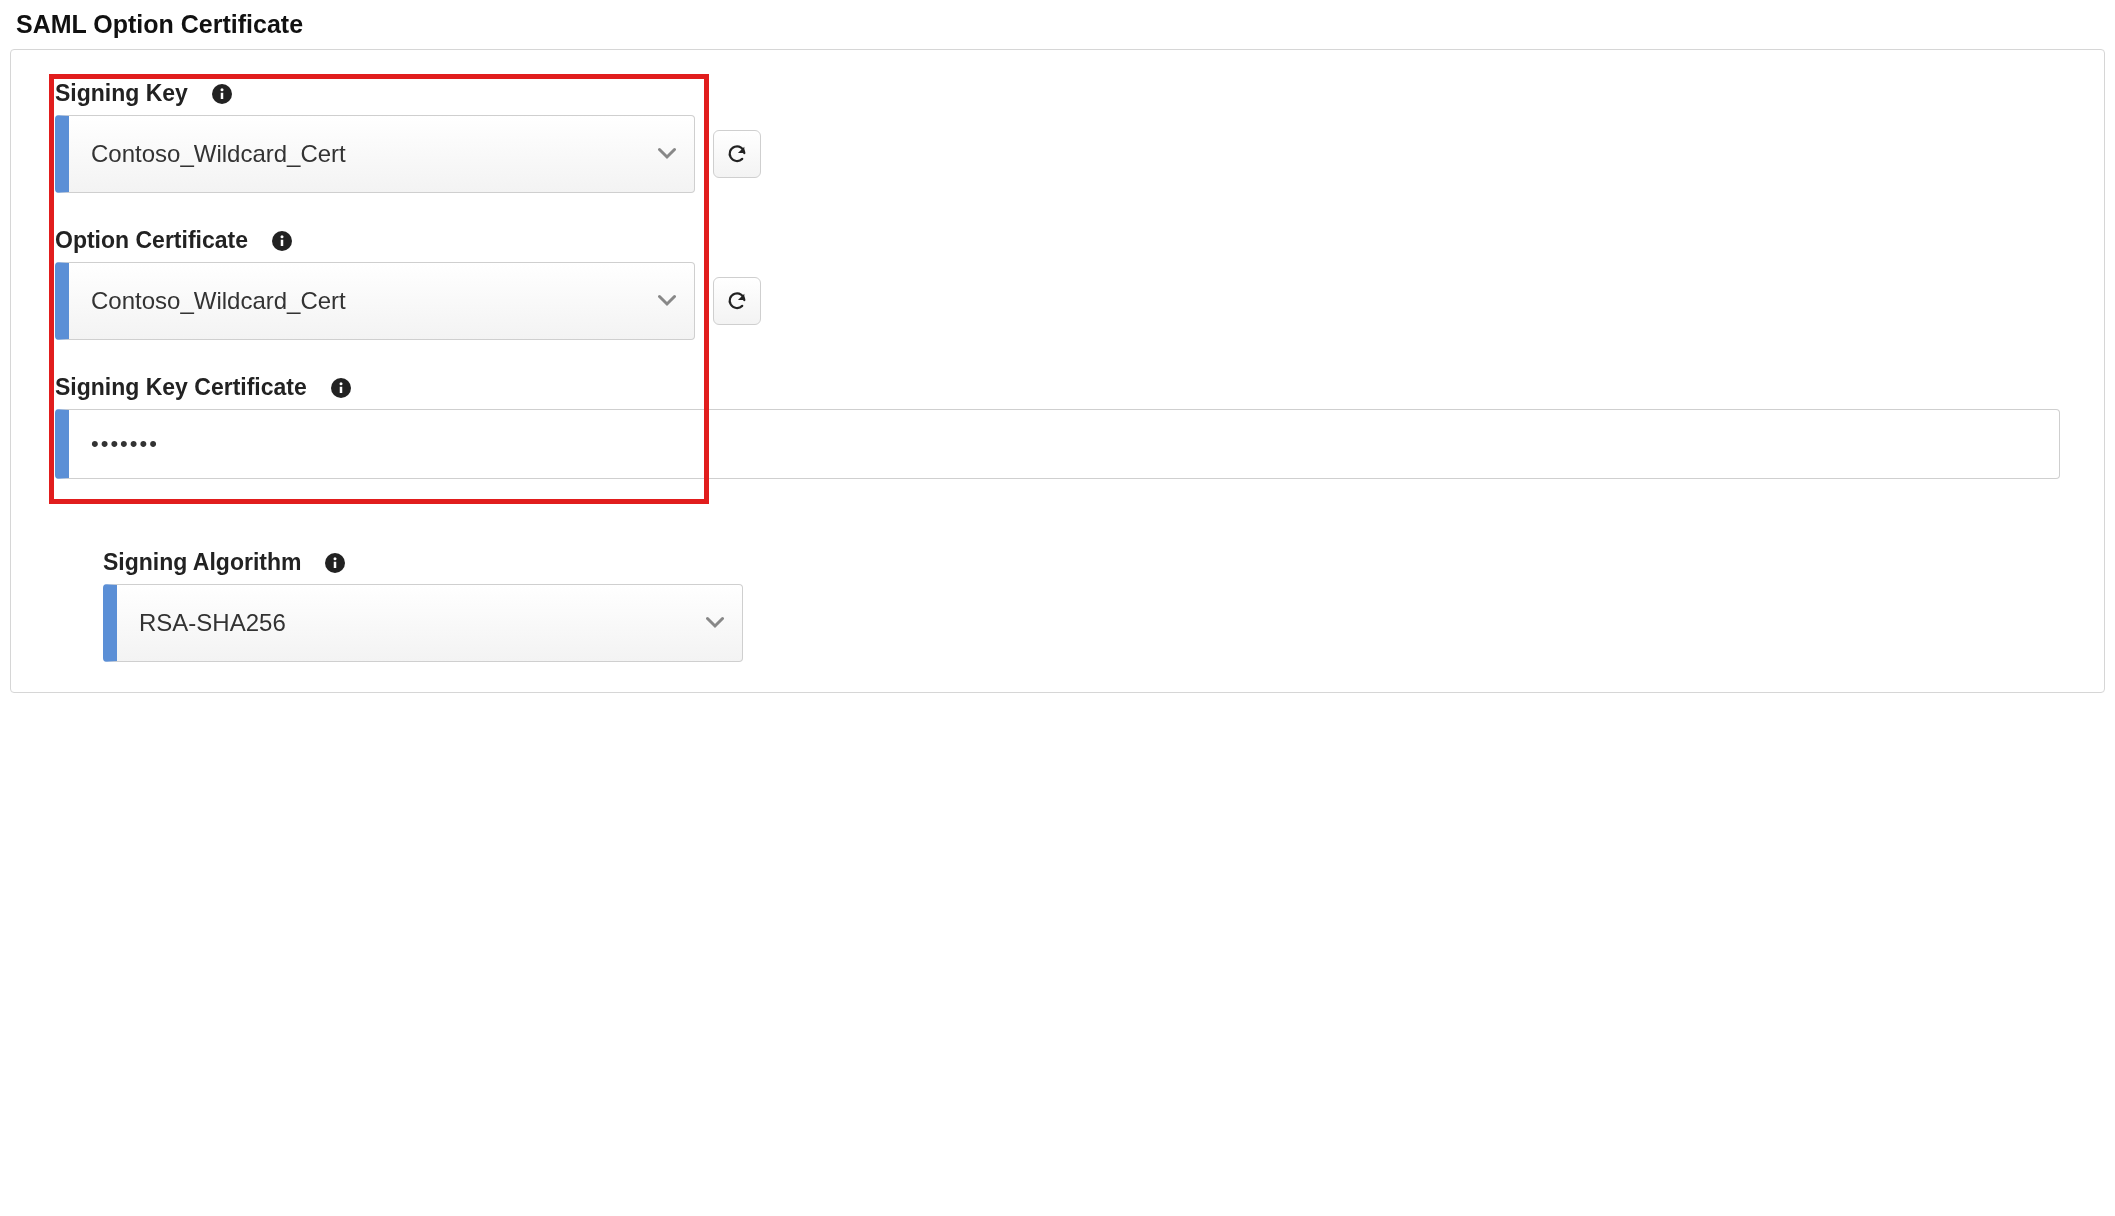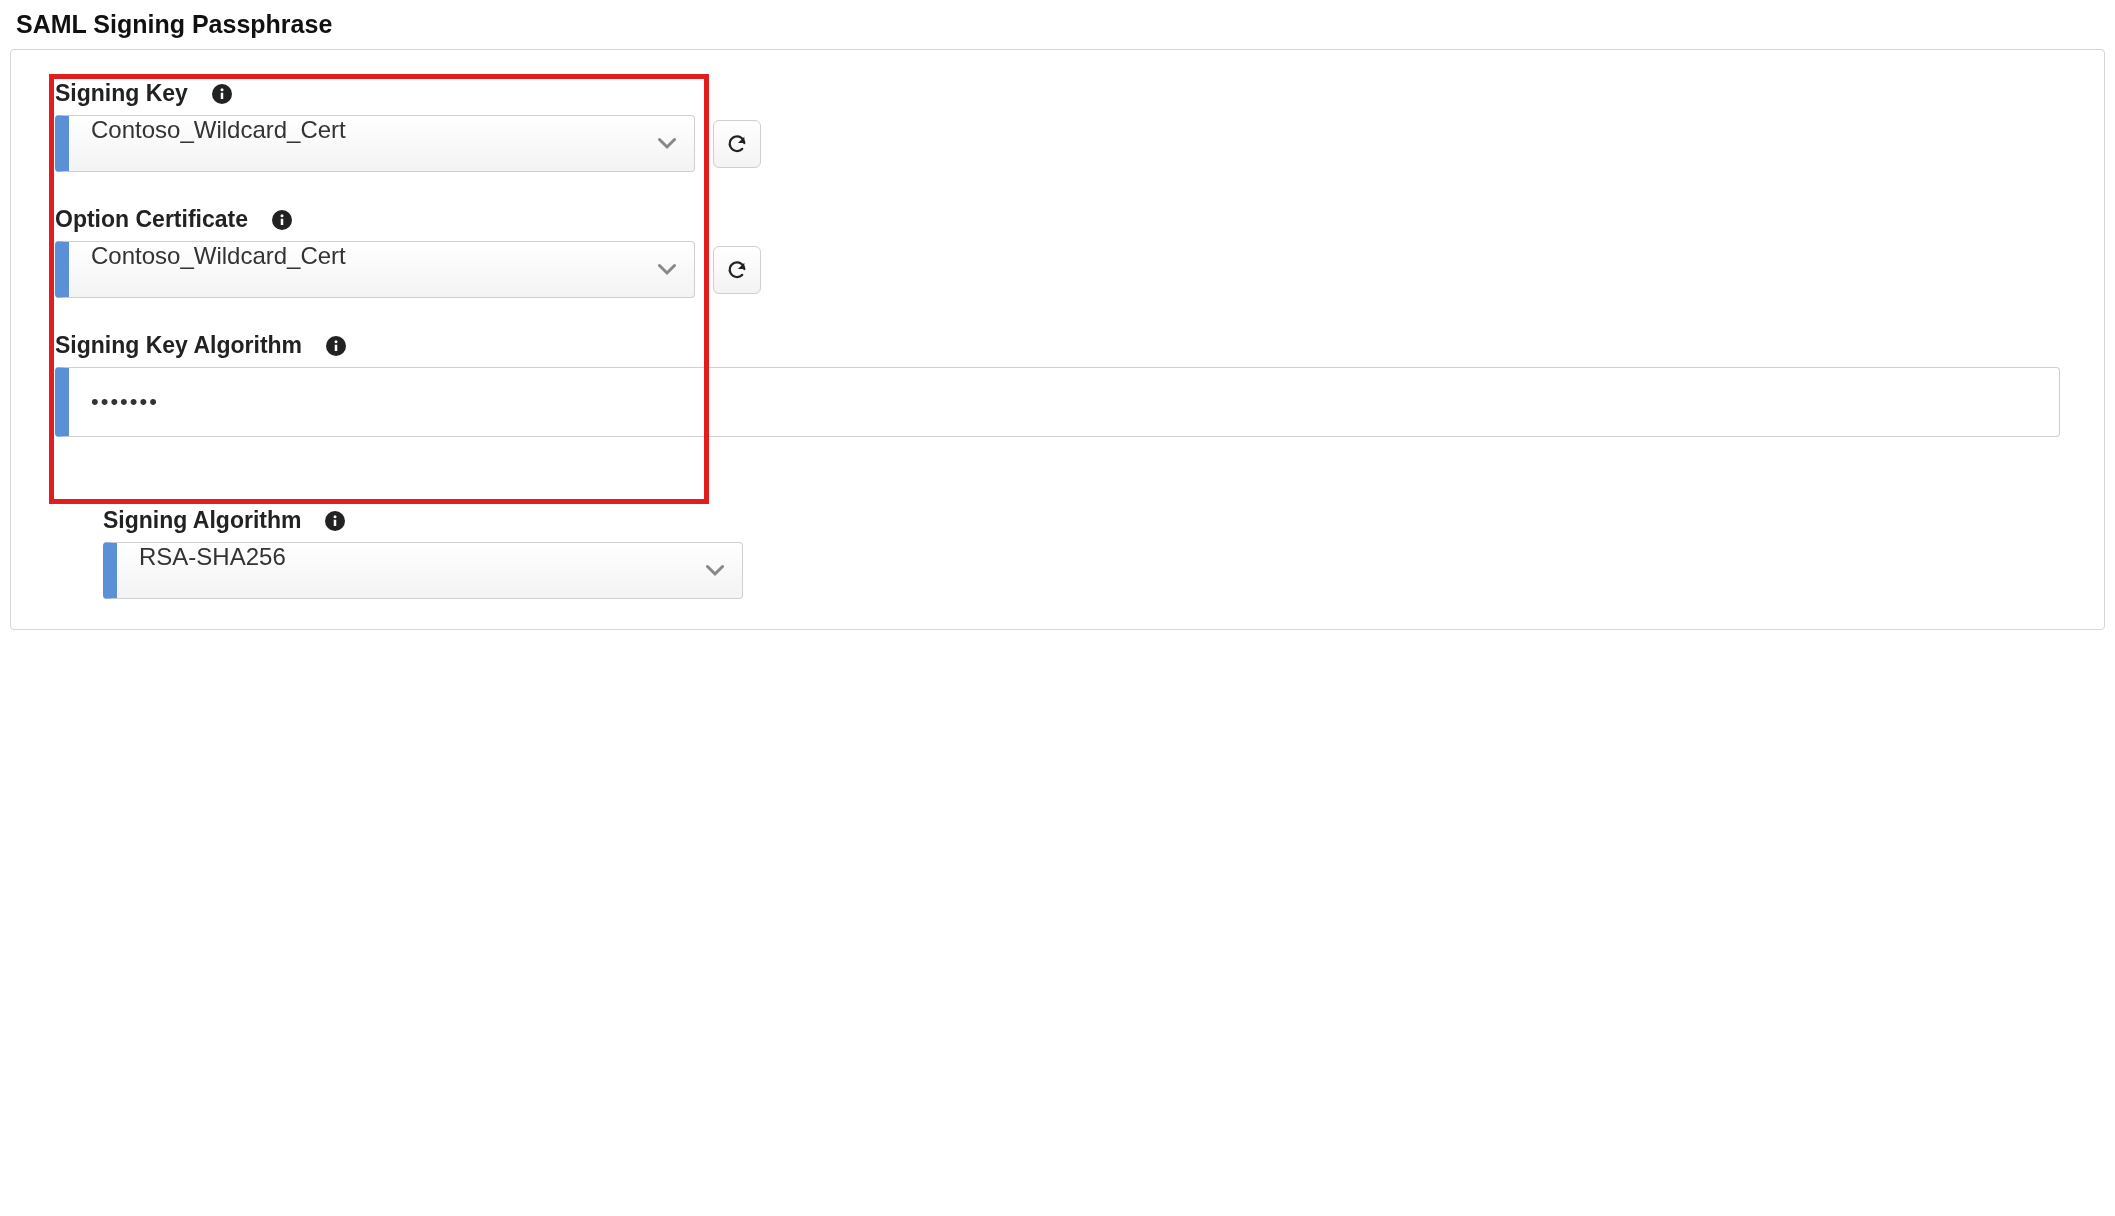--- a/index.html
+++ b/index.html
@@ -54,21 +54,22 @@
     display: block;
   }
   .control-row {
     display: flex;
     align-items: stretch;
     gap: 18px;
   }
   .select {
     position: relative;
     display: flex;
-    height: 57px;
+    align-items: center;
+    height: 78px;
     width: 640px;
     border: 1px solid #cfcfcf;
     border-radius: 4px;
     border-left: 14px solid #5b8fd6;
     background: linear-gradient(#ffffff, #f3f3f3);
     padding: 0 48px 0 22px;
     font-size: 24px;
     color: #333;
     cursor: pointer;
   }
@@ -113,21 +114,21 @@
     pointer-events: none;
     z-index: 5;
   }
   .rel { position: relative; }
   .sep-height { height: 10px; }
 </style>
 </head>
 <body>
 
 <div class="section-header">
-  <span>SAML Signing Passphrase</span>
+  <span>SAML Option Certificate</span>
   <span class="caret">
     <svg viewBox="0 0 10 6">
         <path d="M0 0 L10 0 L5 6 Z" fill="#333"></path>
       </svg>
   </span>
 </div>
 
 <div class="panel rel">
 
   <div class="highlight-box" style="left:38px; top:24px; width:660px; height:430px;"></div>
@@ -191,21 +192,21 @@
                 <path d="M20 11a8 8 0 1 0-2.3 6.3" stroke="#222" stroke-width="2.4" fill="none" stroke-linecap="round"></path>
                 <path d="M20 4 L20 11 L13 11 Z" fill="#222"></path>
               </svg>
           </span>
         </button>
       </div>
     </div>
 
     <div class="form-group">
       <div class="label-row">
-        <span>Signing Key Algorithm</span>
+        <span>Signing Key Certificate</span>
         <span class="info-icon">
           <svg viewBox="0 0 16 16">
               <circle cx="8" cy="8" r="8" fill="#222"></circle>
               <rect x="7" y="7" width="2" height="5" fill="#fff"></rect>
               <circle cx="8" cy="4.5" r="1.2" fill="#fff"></circle>
             </svg>
         </span>
       </div>
       <div class="text-input full">
         <span>•••••••</span>

